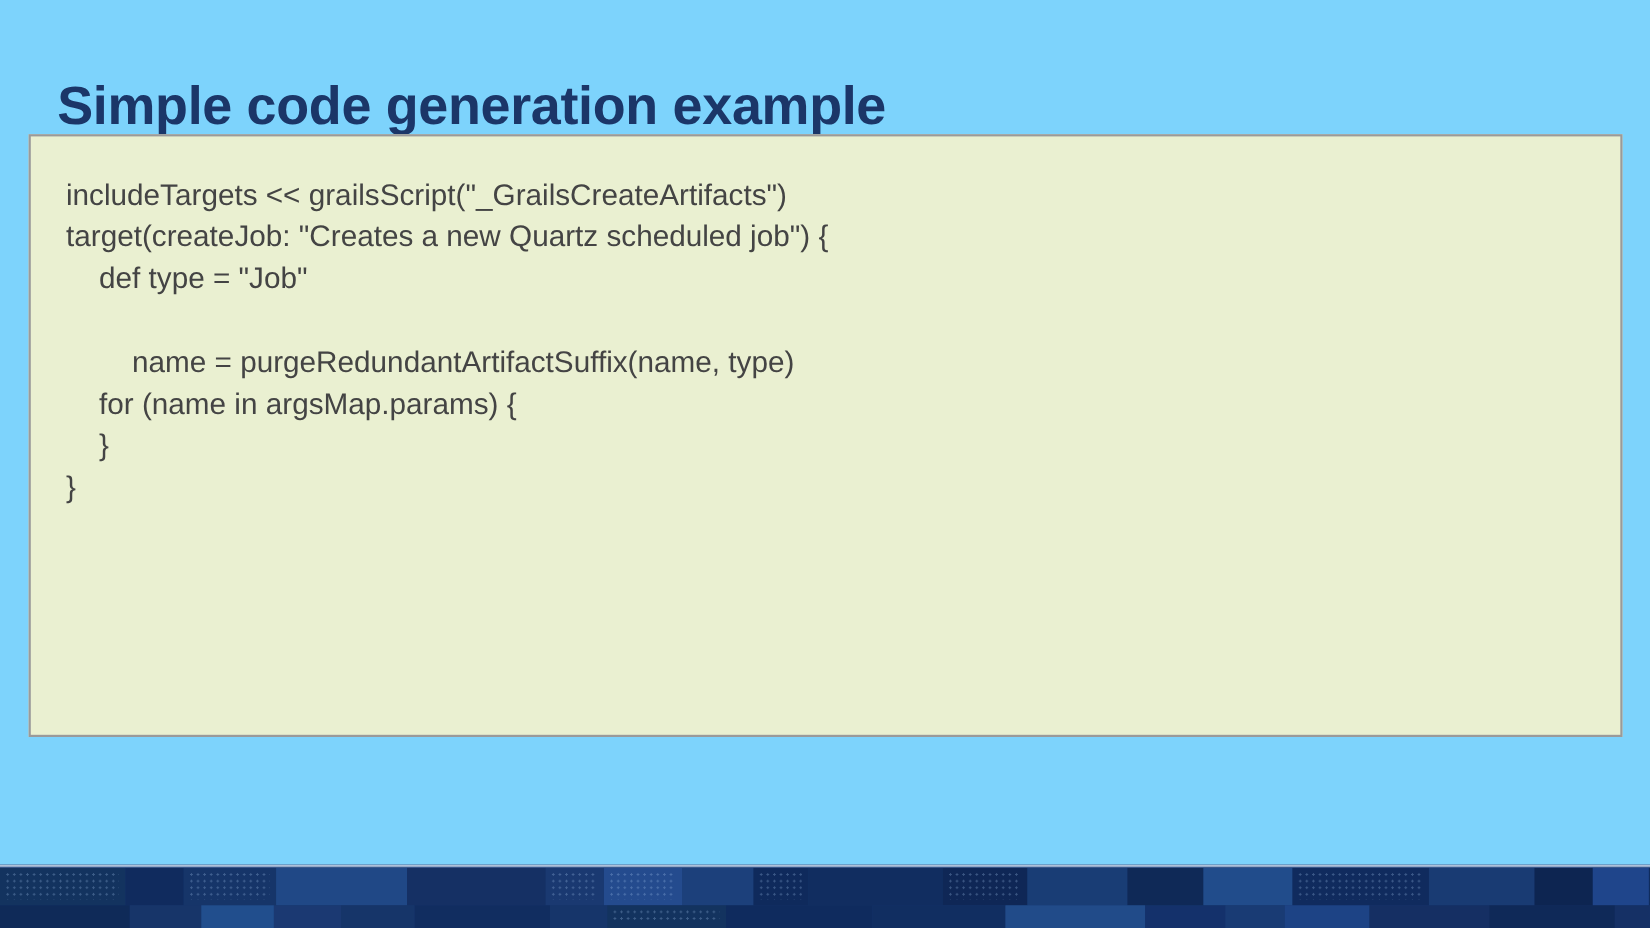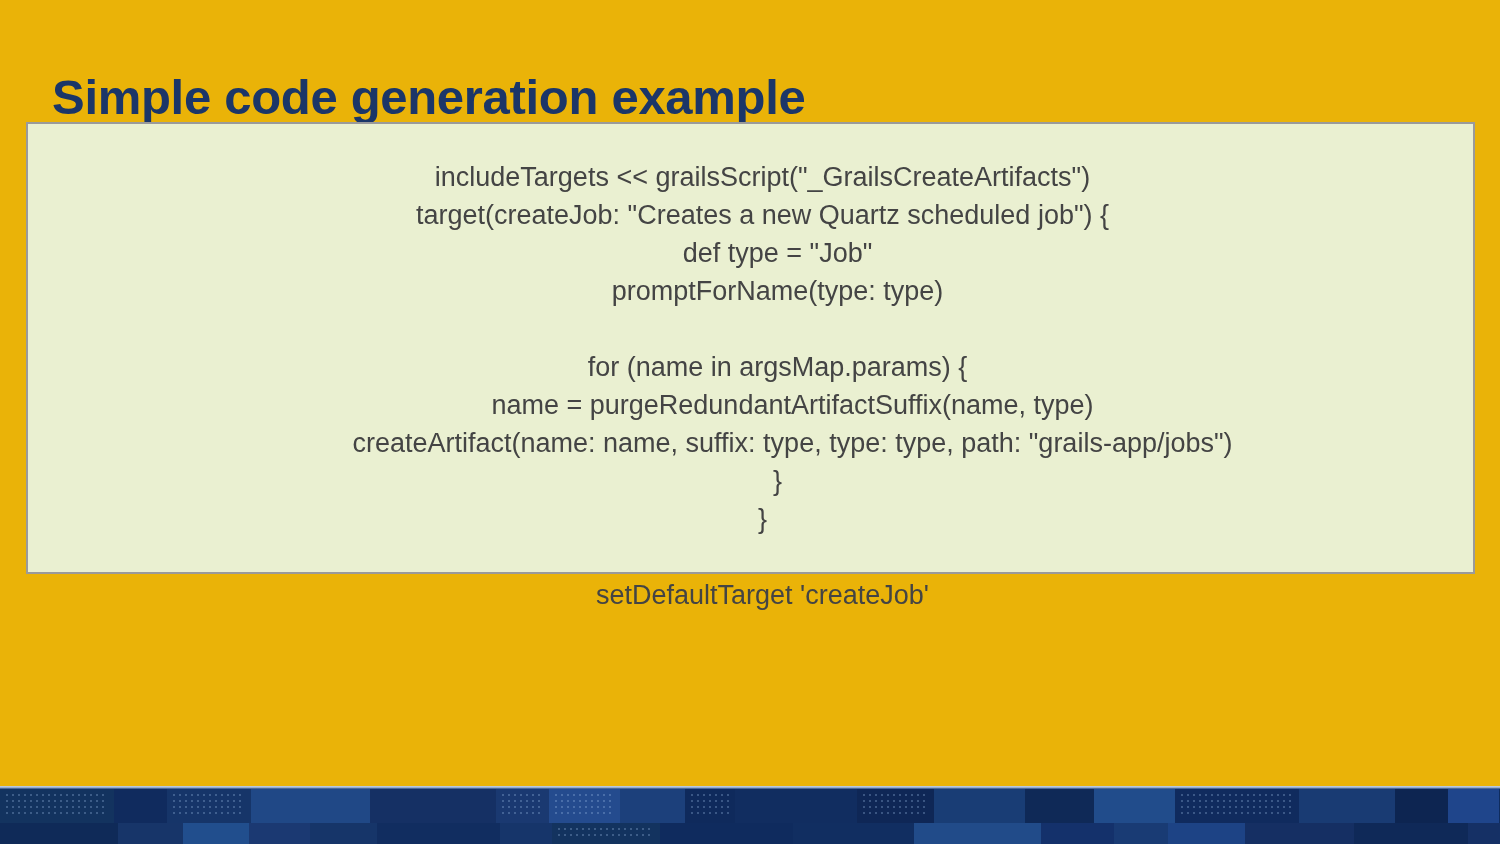--- a/index.html
+++ b/index.html
@@ -11,42 +11,41 @@
     width: 1500px;
     height: 844px;
     position: relative;
     overflow: hidden;
     font-family: "Liberation Sans", sans-serif;
   }
 
   .slide {
     position: absolute;
     inset: 0;
-    background: #eab308;
-    text-align: center;
+    background: #7dd3fc;
   }
 
   .slide-title {
     position: absolute;
     left: 52px;
     top: 36px;
     font-size: 49px;
     font-weight: bold;
     color: #1b3668;
     letter-spacing: -0.3px;
     line-height: 1.15;
     white-space: nowrap;
   }
 
   .code-box {
     position: absolute;
     left: 26px;
     top: 122px;
     width: 1449px;
-    height: 452px;
+    height: 548px;
     box-sizing: border-box;
     background: #eaf0d1;
     border: 2px solid #9a9a9a;
   }
 
   .code-body {
     position: absolute;
     left: 32px;
     top: 34px;
     right: 8px;
@@ -109,29 +108,26 @@
 
 <div class="slide">
 
   <h1 class="slide-title">Simple code generation example</h1>
 
   <div class="code-box">
     <div class="code-body">
       <div class="code-line">includeTargets &lt;&lt; grailsScript("_GrailsCreateArtifacts")</div>
       <div class="code-line">target(createJob: "Creates a new Quartz scheduled job") {</div>
       <div class="code-line">    def type = "Job"</div>
-      <div class="code-line">    promptForName(type: type)</div>
       <div class="code-line blank"></div>
+      <div class="code-line">        name = purgeRedundantArtifactSuffix(name, type)</div>
       <div class="code-line">    for (name in argsMap.params) {</div>
-      <div class="code-line">        name = purgeRedundantArtifactSuffix(name, type)</div>
-      <div class="code-line">        createArtifact(name: name, suffix: type, type: type, path: "grails-app/jobs")</div>
       <div class="code-line">    }</div>
       <div class="code-line">}</div>
       <div class="code-line blank"></div>
-      <div class="code-line">setDefaultTarget 'createJob'</div>
     </div>
   </div>
 
   <div class="footer-band">
     <div class="footer-hairline"></div>
     <div class="mosaic" id="mosaic">
         <div class="tile" style="left: 0px; top: 0px; width: 114px; height: 34px; background: rgb(20, 51, 95); opacity: 0.96;"></div>
         <div class="dots" style="left: 4px; top: 3px; width: 104px; height: 26px;"></div>
         <div class="tile" style="left: 114px; top: 0px; width: 53px; height: 34px; background: rgb(15, 42, 92); opacity: 0.91;"></div>
         <div class="tile" style="left: 167px; top: 0px; width: 84px; height: 34px; background: rgb(23, 53, 105); opacity: 0.87;"></div>

